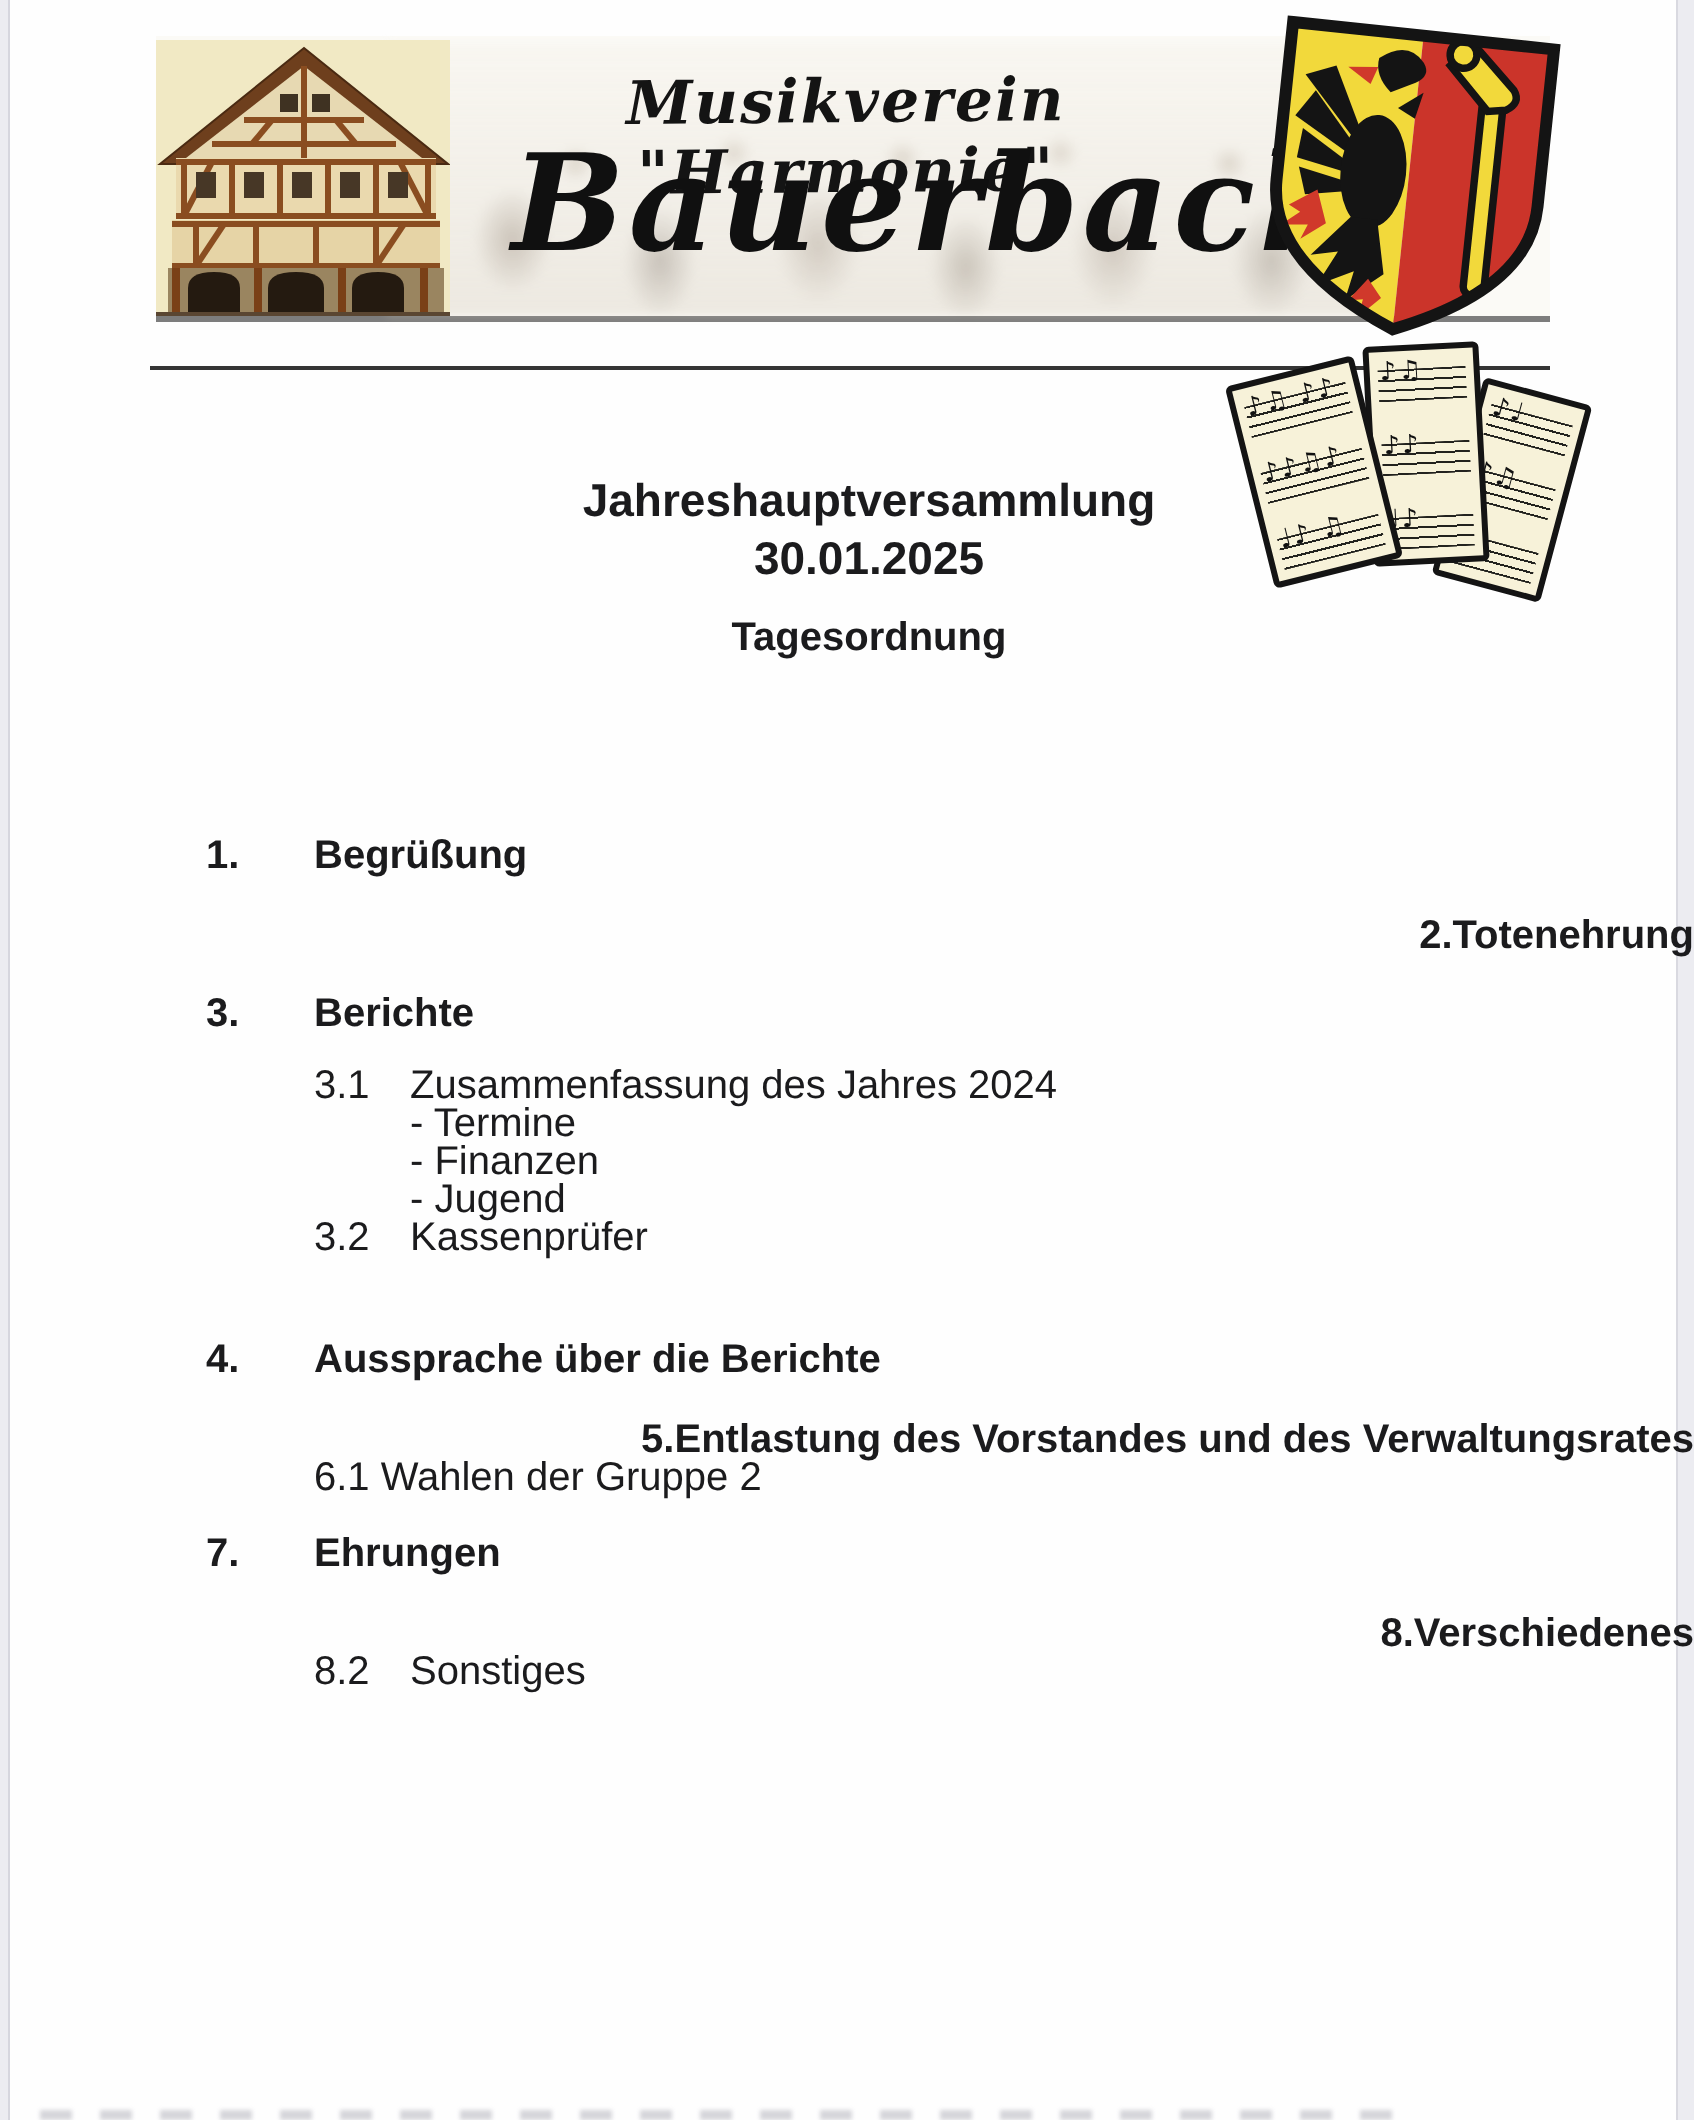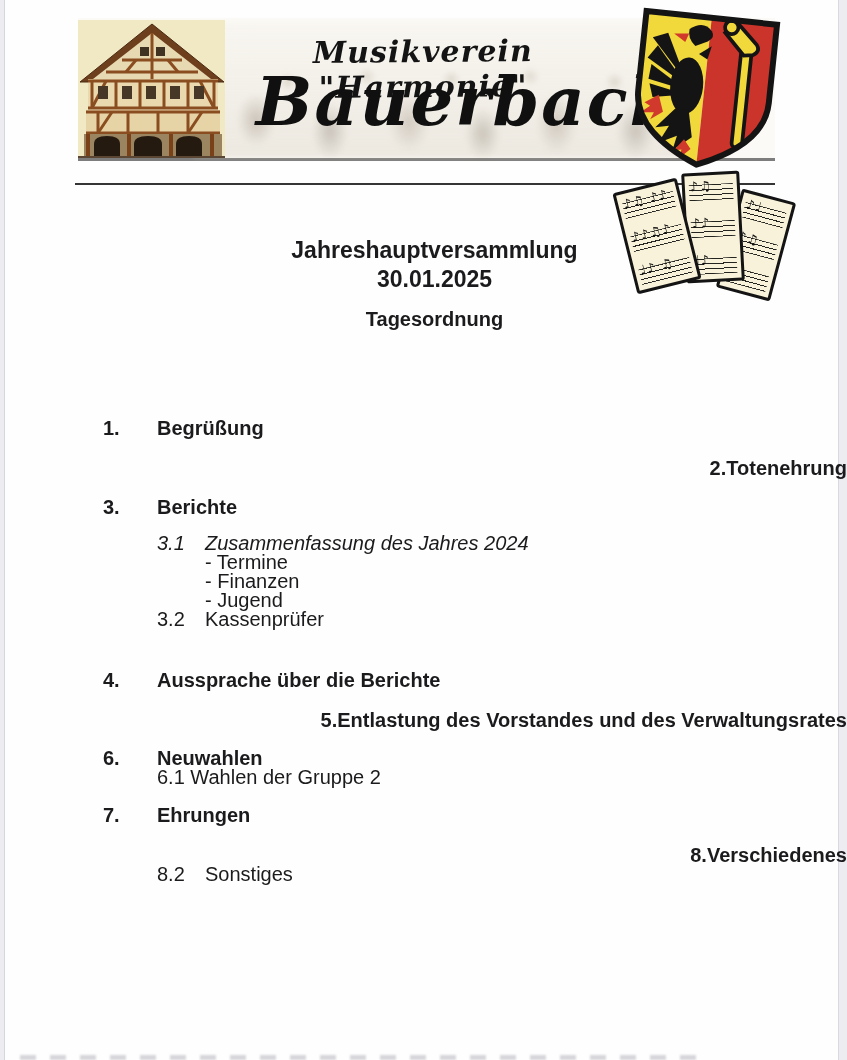--- a/index.html
+++ b/index.html
@@ -77,21 +77,21 @@
   .doc-subtitle { margin-top:14px; font-size:20px; font-weight:bold; }
 
   
   .agenda { position:absolute; left:0; top:386px; width:100%; font-size:20px; line-height:19px;margin-top:33px; }
   .line { white-space:nowrap; }
   .num  { display:inline-block; margin-left:103px; width:54px; font-weight:bold; }
   .lbl  { font-weight:bold; }
   .snum { display:inline-block; margin-left:157px; width:48px; }
   .dash { margin-left:205px; }
   .inline-sub { margin-left:157px; }
-  .mt17 { margin-top:17px;font-style:italic; } .mt19 { margin-top:19px; } .mt20 { margin-top:20px; }
+  .mt17 { margin-top:17px; } .mt19 { margin-top:19px; } .mt20 { margin-top:20px; }
   .mt21 { margin-top:21px;text-align:right; } .mt42 { margin-top:42px; }
 
   
   .remnant {
     position:absolute; left:20px; top:1055px; width:680px; height:5px;
     background:repeating-linear-gradient(90deg, rgba(140,140,155,.35) 0 16px, transparent 16px 30px);
     filter:blur(1px);
   }
 </style>
 </head>
@@ -266,23 +266,20 @@
     <div class="line dash">- Jugend</div>
     <div class="line">
       <span class="snum">3.2</span><span>Kassenprüfer</span>
     </div>
     <div class="line mt42">
       <span class="num">4.</span><span class="lbl">Aussprache über die Berichte</span>
     </div>
     <div class="line mt21">
       <span class="num">5.</span><span class="lbl">Entlastung des Vorstandes und des Verwaltungsrates</span>
     </div>
-    <div class="line mt19">
-      <span class="num">6.</span><span class="lbl">Neuwahlen</span>
-    </div>
     <div class="line inline-sub">6.1 Wahlen der Gruppe 2</div>
     <div class="line mt19">
       <span class="num">7.</span><span class="lbl">Ehrungen</span>
     </div>
     <div class="line mt21">
       <span class="num">8.</span><span class="lbl">Verschiedenes</span>
     </div>
     <div class="line">
       <span class="snum">8.2</span><span>Sonstiges</span>
     </div>

